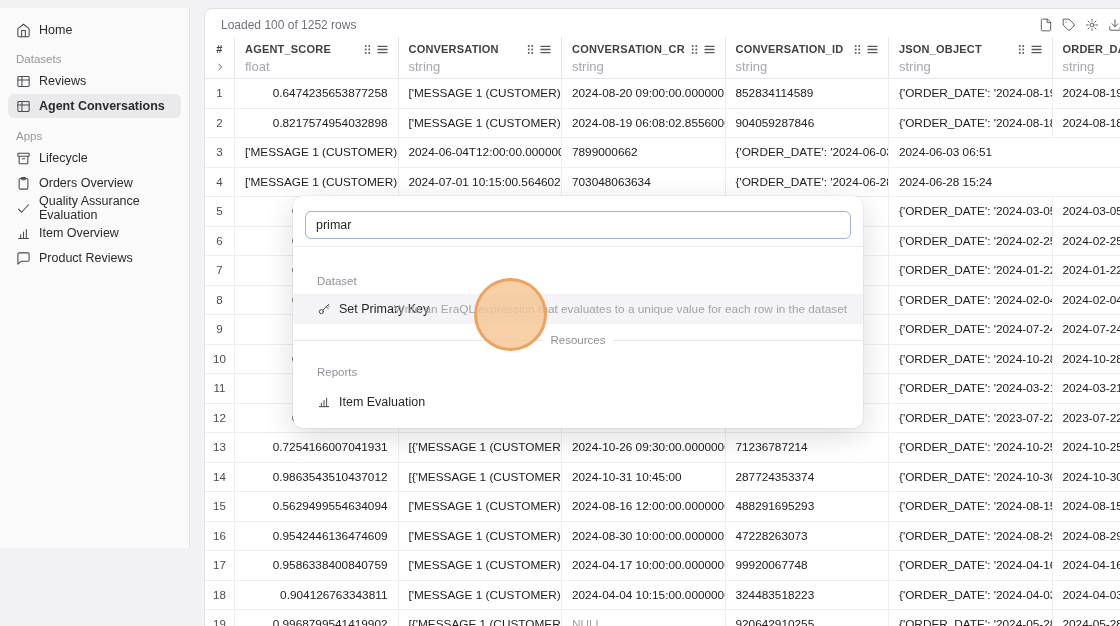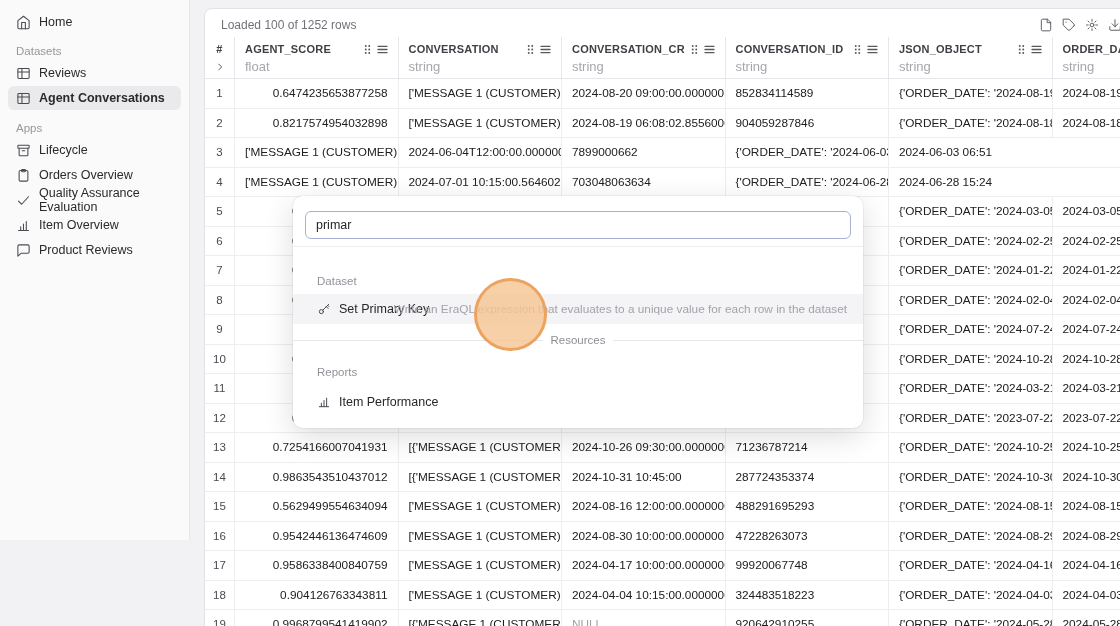--- a/index.html
+++ b/index.html
@@ -1,20 +1,20 @@
 <!DOCTYPE html>
 <html><head>
 <meta charset="utf-8">
 <style>
   * { margin:0; padding:0; box-sizing:border-box; }
   html,body { width:1120px; height:626px; overflow:hidden; background:#f2f2f4;
     font-family:"Liberation Sans", sans-serif; color:#232327; }
 
   
-  .sidebar { position:absolute; left:0; top:0; width:190px; height:540px;
+  .sidebar { position:absolute; left:0; top:8px; width:190px; height:540px;
     background:#fafafa; border-right:1px solid #e6e6e9; padding-top:18px; overflow:hidden; }
   .side-item { height:24px; margin:1px 8px 0 8px; padding:0 8px; border-radius:6px;
     display:flex; align-items:center; gap:8px; font-size:12.5px; color:#2a2a2e; cursor:default; }
   .side-item.selected { background:#eaeaec; font-weight:600; }
   .side-item.home { margin-top:-9px; height:26px; }
   .side-label { font-size:11.5px; color:#97979d; margin:10px 0 4px 16px; }
   .side-label.apps { margin-top:12px; }
   .sicon { width:15px; height:15px; flex:0 0 15px; color:#4a4a52; display:flex; align-items:center; }
   .sicon svg { width:15px; height:15px; stroke:currentColor; fill:none; stroke-width:1.7;
     stroke-linecap:round; stroke-linejoin:round; }
@@ -499,17 +499,17 @@
   </div>
 
   <div class="pal-label reports">Reports</div>
 
   <div class="pal-item item-perf">
     <span class="pal-icon">
       <svg viewBox="0 0 24 24">
           <path d="M4 20h16M7.5 20v-6M12 20V9.5M16.5 20V5.5"></path>
         </svg>
     </span>
-    <span class="pal-item-label">Item Performance</span>
+    <span class="pal-item-label">Item Evaluation</span>
   </div>
 </div>
 
 <div class="click-circle"></div>
 
 </body></html>

